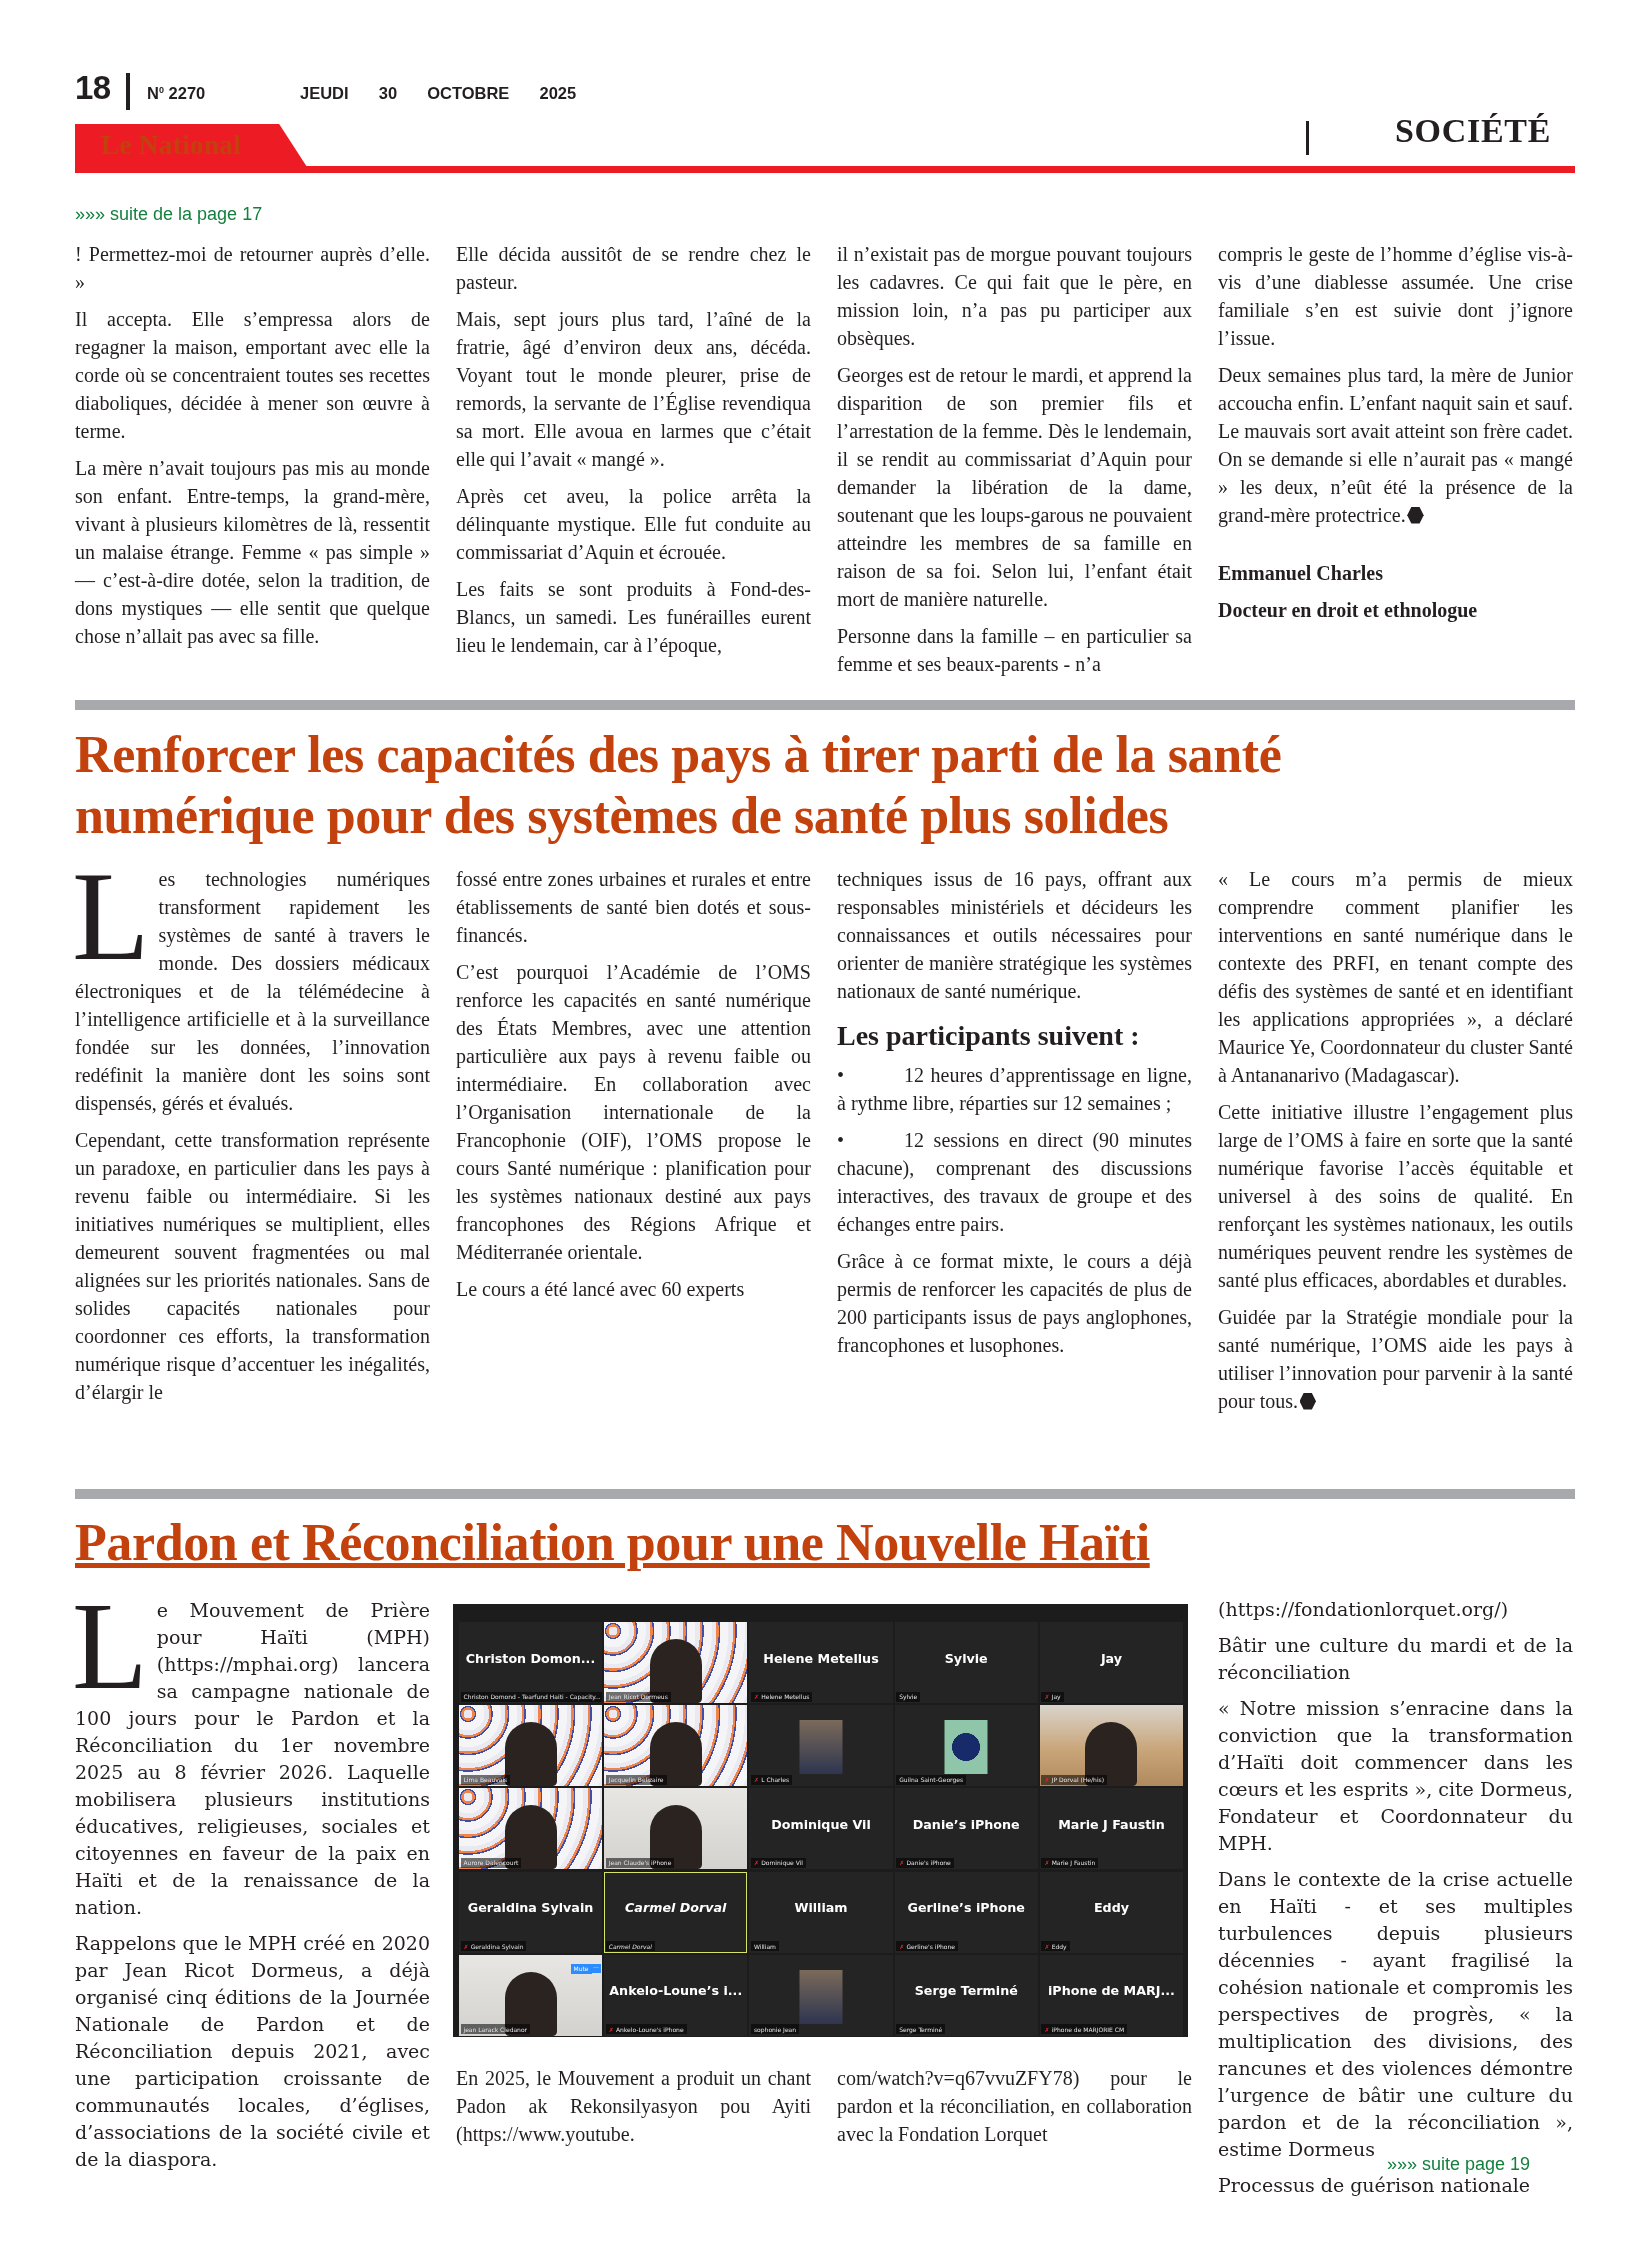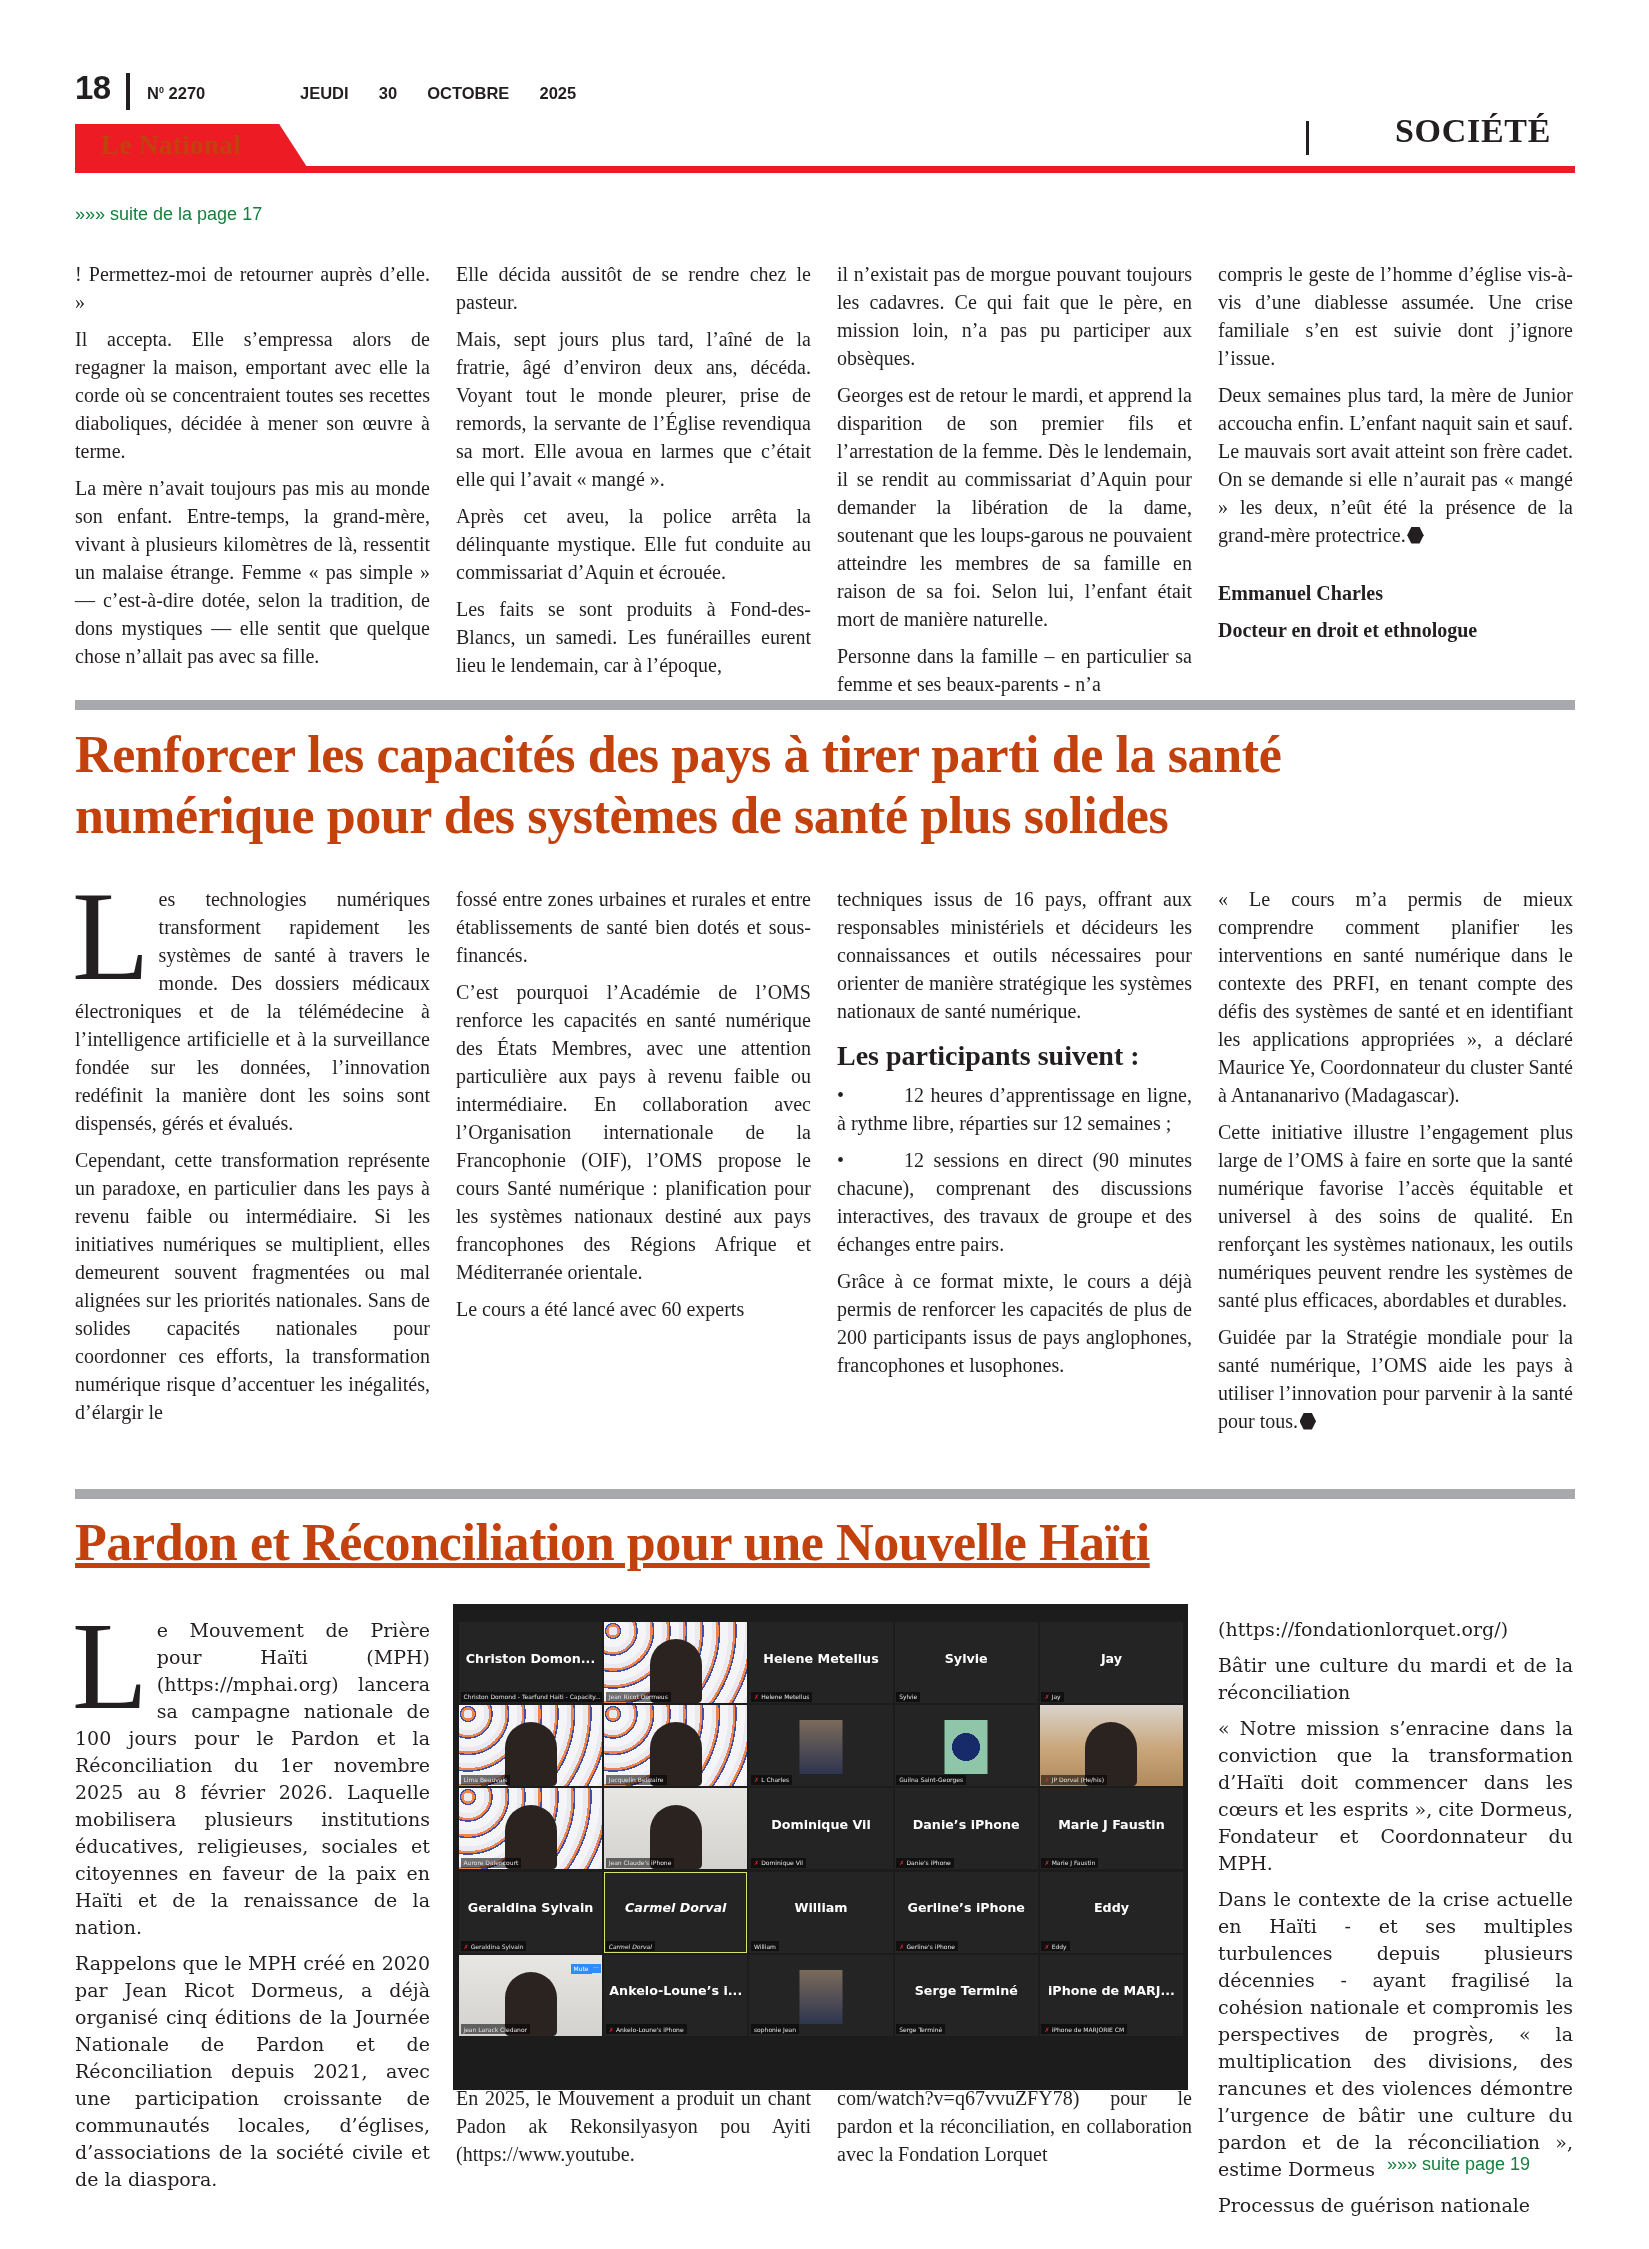--- a/index.html
+++ b/index.html
@@ -13,33 +13,33 @@
   .issue sup { font-size: 9px; }
   .date { left: 300px; top: 84px; font-family: "Liberation Sans", sans-serif; font-weight: 700; font-size: 16.5px; word-spacing: 10.5px; }
   .date span { margin-right: 15px; }
   .brand { left: 75px; top: 124px; width: 232px; height: 43px; background: #ed1c24; clip-path: polygon(0 0, 88% 0, 100% 100%, 0 100%); }
   .brand-text { left: 101px; top: 130px; color: #c2410c; font-family: "Liberation Serif", serif; font-weight: 700; font-size: 27px; letter-spacing: 0.4px; }
   .redline { left: 75px; top: 166px; width: 1500px; height: 6.7px; background: #ed1c24; }
   .sectbar { left: 1306px; top: 121px; width: 3px; height: 34px; background: #231f20; }
   .section { left: 1395px; top: 112px; font-family: "Liberation Serif", serif; font-weight: 700; font-size: 34px; letter-spacing: 0.7px; }
 
   
-  .col { position: absolute; width: 355px; font-size: 20px; line-height: 28px; text-align: justify; hyphens: none; margin-top: 20px; }
+  .col { position: absolute; width: 355px; font-size: 20px; line-height: 28px; text-align: justify; hyphens: none; }
   .col p { margin: 0 0 9px 0; }
   .cont { font-family: "Liberation Sans", sans-serif; color: #15803d; font-size: 18px; }
   .rule { position: absolute; left: 75px; width: 1500px; height: 9.7px; background: #a7a9ac; }
   .headline { position: absolute; left: 75px; font-family: "Liberation Serif", serif; font-weight: 700; color: #c2410c; font-size: 52px; line-height: 61px; letter-spacing: -0.4px; }
   .dropcap { float: left; font-size: 127px; line-height: 97px; margin: 3px 9px 0 -3px; font-family: "Liberation Serif", serif; }
   .subhead { font-family: "Liberation Serif", serif; font-weight: 700; font-size: 28px; line-height: 33px; margin: 13.5px 0 9px 0; }
   .end-mark { display: inline-block; width: 16.5px; height: 16.5px; background: #231f20; clip-path: polygon(25% 0, 75% 0, 100% 50%, 75% 100%, 25% 100%, 0 50%); vertical-align: -1.5px; margin-left: 1.5px; }
   .sig { font-weight: 700; }
   .col3 { font-family: "DejaVu Serif", serif; font-size: 19px; line-height: 27px; }
 
   
-  .photo { position: absolute; left: 453px; top: 1604px; width: 735px; height: 486px; background: #1c1c1c; }
+  .photo { position: absolute; left: 453px; top: 1604px; width: 735px; height: 433px; background: #1c1c1c; }
   .grid { position: absolute; left: 6px; top: 18px; width: 724px; display: grid; grid-template-columns: repeat(5, 1fr); grid-auto-rows: 81px; gap: 2.2px; }
   .tile { position: relative; background: #242424; overflow: hidden; }
   .tile .big { position: absolute; left: 0; right: 0; top: 28.5px; text-align: center; color: #fff; font-family: "DejaVu Sans", sans-serif; font-weight: 700; font-size: 12.7px; white-space: nowrap; }
   .tile .lbl { position: absolute; left: 1.5px; bottom: 1.5px; background: rgba(0,0,0,0.55); color: #e6e6e6; font-family: "DejaVu Sans", sans-serif; font-size: 6px; padding: 1.5px 3px; white-space: nowrap; max-width: 135px; overflow: hidden; }
   .tile .lbl .mic { color: #e02828; margin-right: 2.2px; }
   .tile.video { background: repeating-radial-gradient(circle at 9px 9px, #e9e9f2 0 4.5px, #f0834a 4.5px 6.7px, #3f4fa8 6.7px 8.2px, #f5f5f7 8.2px 16.5px); }
   .tile.video-room { background: linear-gradient(180deg, #d9d4cb 0%, #c9a57a 55%, #b08a5e 100%); }
   .tile.video-light { background: linear-gradient(180deg, #e8e6e2, #d4d2cf); }
   .tile .person { position: absolute; bottom: 0; left: 50%; transform: translateX(-50%); width: 52px; height: 64px; background: #2b2320; border-radius: 26px 26px 4.5px 4.5px; }
   .tile .thumb { position: absolute; top: 15px; left: 50%; transform: translateX(-50%); width: 43px; height: 54px; background: linear-gradient(180deg, #7a6a5a, #2e3550); }

